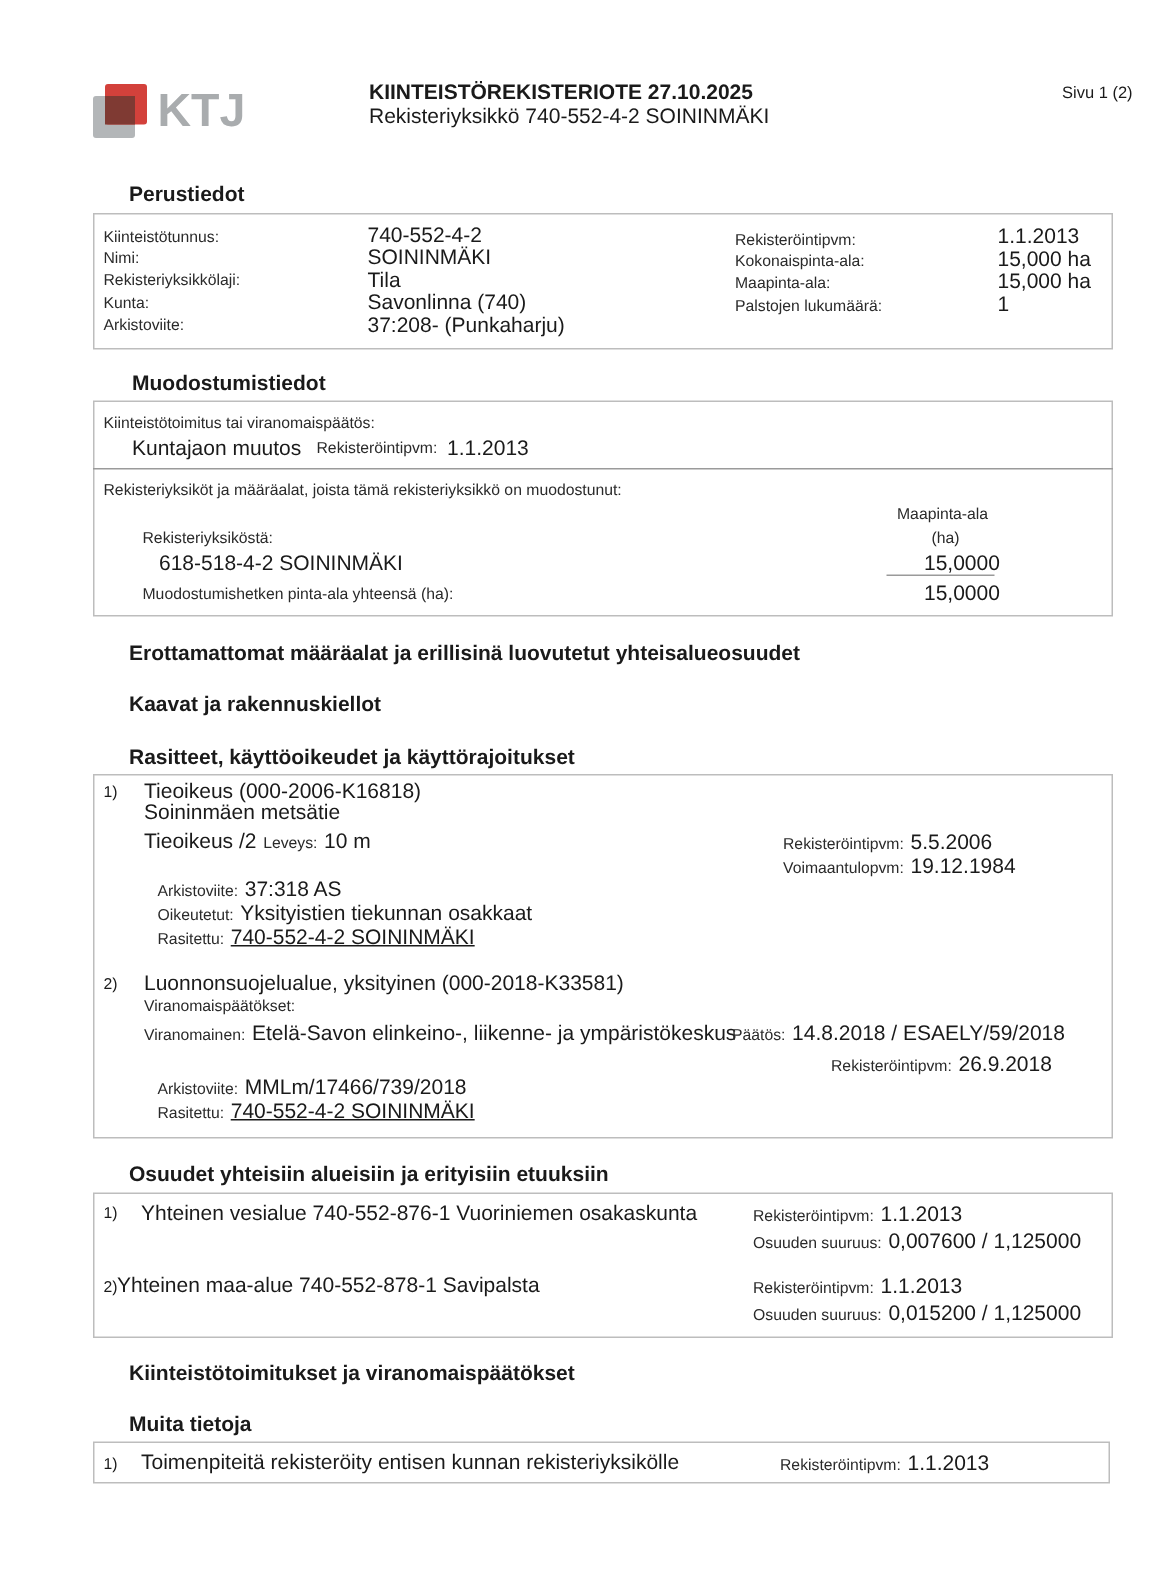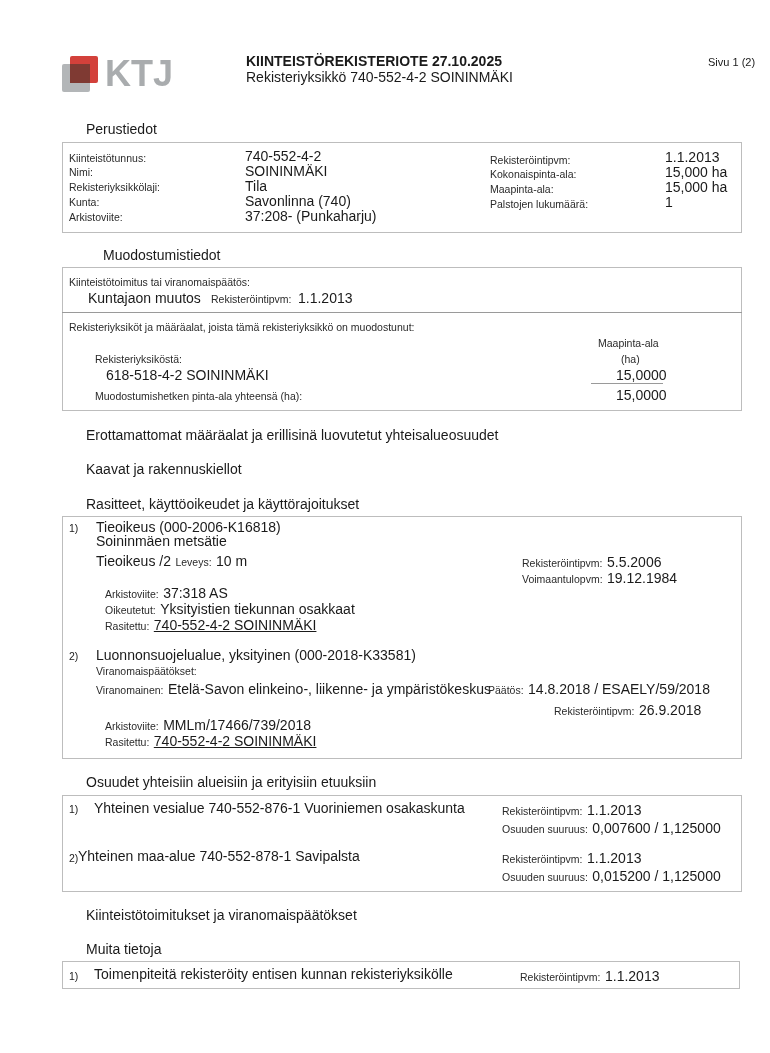--- a/index.html
+++ b/index.html
@@ -5,27 +5,27 @@
   * { box-sizing: border-box; margin: 0; padding: 0; }
   html, body { width: 770px; height: 1053px; background: #ffffff; overflow: hidden; }
   body { position: relative; font-family: "Liberation Sans", "DejaVu Sans", sans-serif; color: #1a1a1a; }
   .abs { position: absolute; white-space: nowrap; }
 
   
   .logo { position: absolute; left: 62px; top: 52px; width: 110px; height: 44px; }
   .logo .sq-grey { position: absolute; left: 0; top: 12px; width: 28px; height: 28px; background: #b3b6b8; border-radius: 2px; }
   .logo .sq-red { position: absolute; left: 8px; top: 4px; width: 28px; height: 27px; background: #d3413b; border-radius: 2px; }
   .logo .sq-overlap { position: absolute; left: 8px; top: 12px; width: 20px; height: 19px; background: #7f3a33; }
-  .logo .txt { position: absolute; left: 43px; top: 0px; font-size: 36px; font-weight: bold; color: #a9acae; letter-spacing: 0px; line-height: 44px; font-family: "Liberation Sans", sans-serif; }
+  .logo .txt { position: absolute; left: 43px; top: 0px; font-size: 31px; font-weight: bold; color: #a9acae; letter-spacing: 0px; line-height: 44px; font-family: "Liberation Sans", sans-serif; }
 
   .hdr-title { left: 246px; top: 53px; font-size: 14px; font-weight: bold; }
   .hdr-sub { left: 246px; top: 69px; font-size: 14px; }
   .hdr-page { left: 708px; top: 56px; font-size: 11px; }
 
-  .sec { font-size: 14px; font-weight: normal; padding-left: 24px; }
+  .sec { font-size: 14px; font-weight: bold; padding-left: 24px; }
   .box { position: absolute; border: 1px solid #bdbdbd; }
   .lbl { font-size: 10.5px; color: #2a2a2a; }
   .val { font-size: 14px; color: #1a1a1a; }
   .num { font-size: 10.5px; }
   .ul { text-decoration: underline; }
   .line { position: absolute; height: 1px; background: #9a9a9a; }
 </style>
 </head>
 <body>
 
@@ -55,21 +55,21 @@
 
 <div class="abs lbl" style="left:490px; top:154px;">Rekisteröintipvm:</div>
 <div class="abs val" style="left:665px; top:149px;">1.1.2013</div>
 <div class="abs lbl" style="left:490px; top:168px;">Kokonaispinta-ala:</div>
 <div class="abs val" style="left:665px; top:164px;">15,000 ha</div>
 <div class="abs lbl" style="left:490px; top:183px;">Maapinta-ala:</div>
 <div class="abs val" style="left:665px; top:179px;">15,000 ha</div>
 <div class="abs lbl" style="left:490px; top:198px;">Palstojen lukumäärä:</div>
 <div class="abs val" style="left:665px; top:194px;">1</div>
 
-<div class="abs sec" style="left:79px; top:247px;">Muodostumistiedot</div>
+<div class="abs sec" style="left:64px; top:247px;">Muodostumistiedot</div>
 <div class="box" style="left:62px; top:267px; width:680px; height:144px;"></div>
 <div class="line" style="left:62px; top:312px; width:680px;"></div>
 
 <div class="abs lbl" style="left:69px; top:276px;">Kiinteistötoimitus tai viranomaispäätös:</div>
 <div class="abs val" style="left:88px; top:290px;">Kuntajaon muutos</div>
 <div class="abs lbl" style="left:211px; top:293px;">Rekisteröintipvm:</div>
 <div class="abs val" style="left:298px; top:290px;">1.1.2013</div>
 
 <div class="abs lbl" style="left:69px; top:321px;">Rekisteriyksiköt ja määräalat, joista tämä rekisteriyksikkö on muodostunut:</div>
 <div class="abs lbl" style="left:598px; top:337px;">Maapinta-ala</div>

